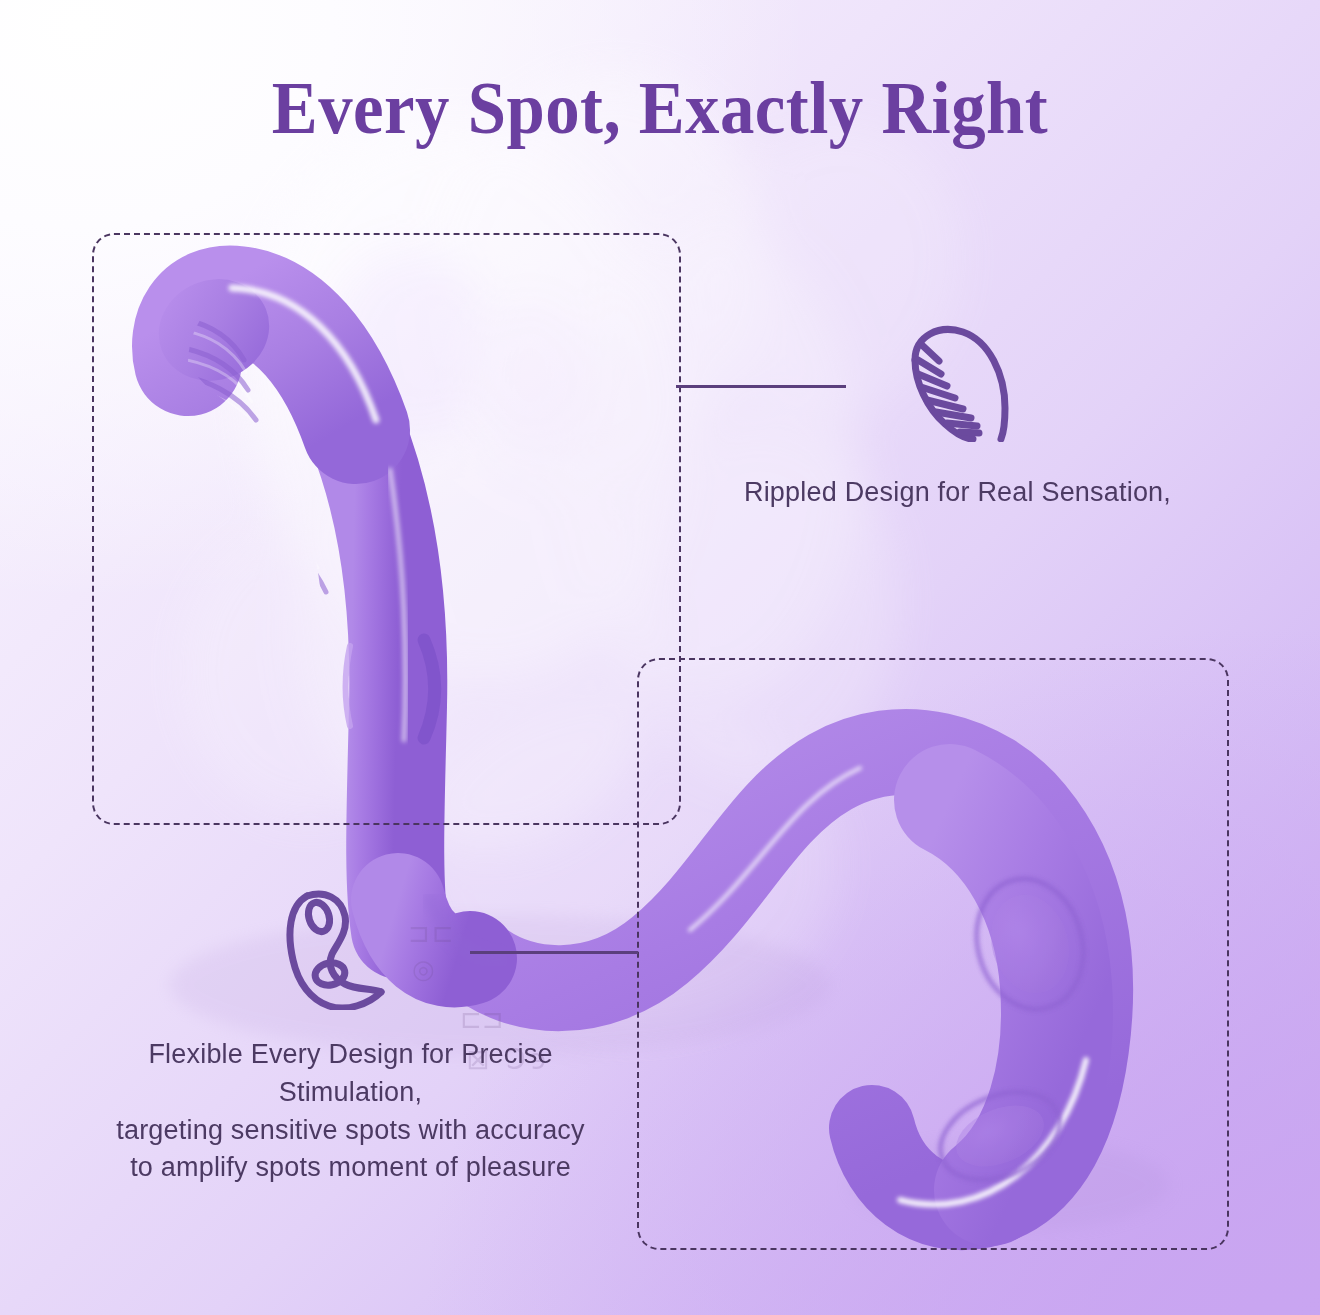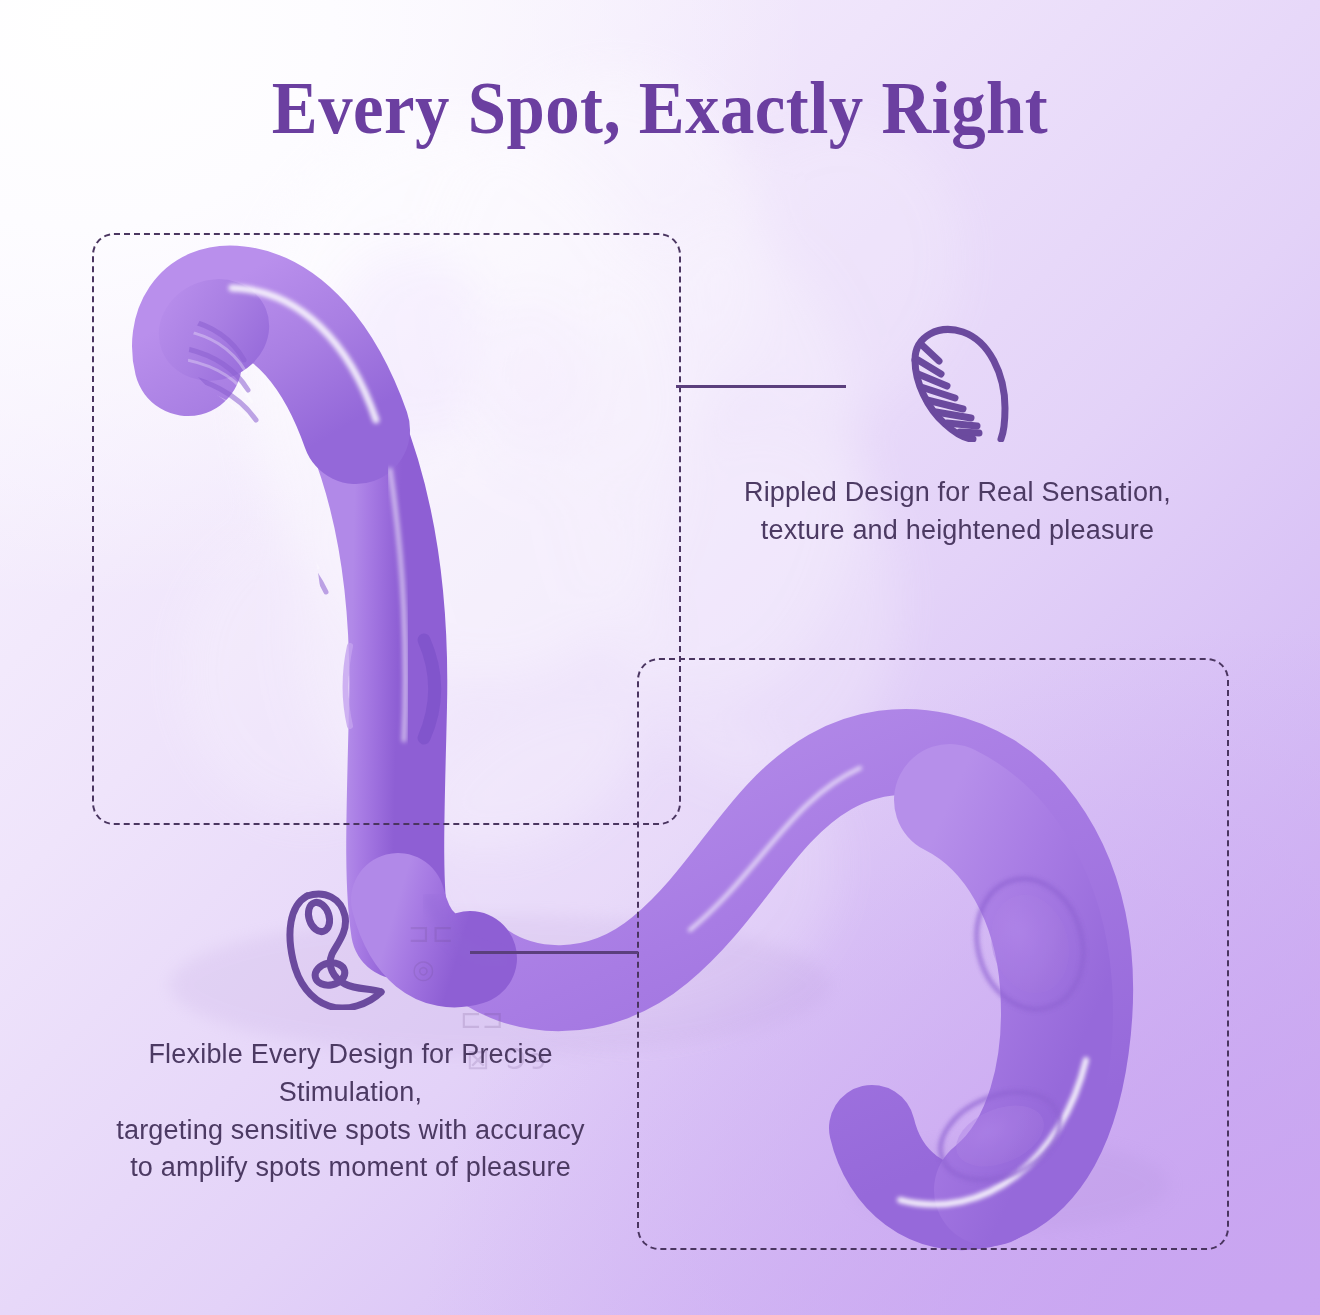--- a/index.html
+++ b/index.html
@@ -236,21 +236,20 @@
     <g fill="none" stroke="#6b4a9e" stroke-width="7" stroke-linecap="round" stroke-linejoin="round">
       <path d="M30,8 C12,18 10,46 16,72 C21,95 34,112 52,118 C70,124 92,116 104,104"></path>
       <path d="M30,8 C48,2 64,10 68,28 C71,44 60,56 55,66 C50,78 56,90 68,96 C80,102 94,100 104,104"></path>
       <ellipse cx="42" cy="29" rx="10" ry="15" transform="rotate(-18 42 29)"></ellipse>
       <ellipse cx="53" cy="86" rx="15" ry="11" transform="rotate(-12 53 86)"></ellipse>
     </g>
   </svg>
 
   <div class="caption" id="caption-ripple">
     <span class="ln">Rippled Design for Real Sensation,</span>
-    <span class="ln">texture and heightened pleasure</span>
   </div>
 
   <div class="caption" id="caption-bend">
     <span class="ln">Flexible Every Design for Precise Stimulation,</span>
     <span class="ln">targeting sensitive spots with accuracy</span>
     <span class="ln">to amplify spots moment of pleasure</span>
   </div>
 
 </div>
 

